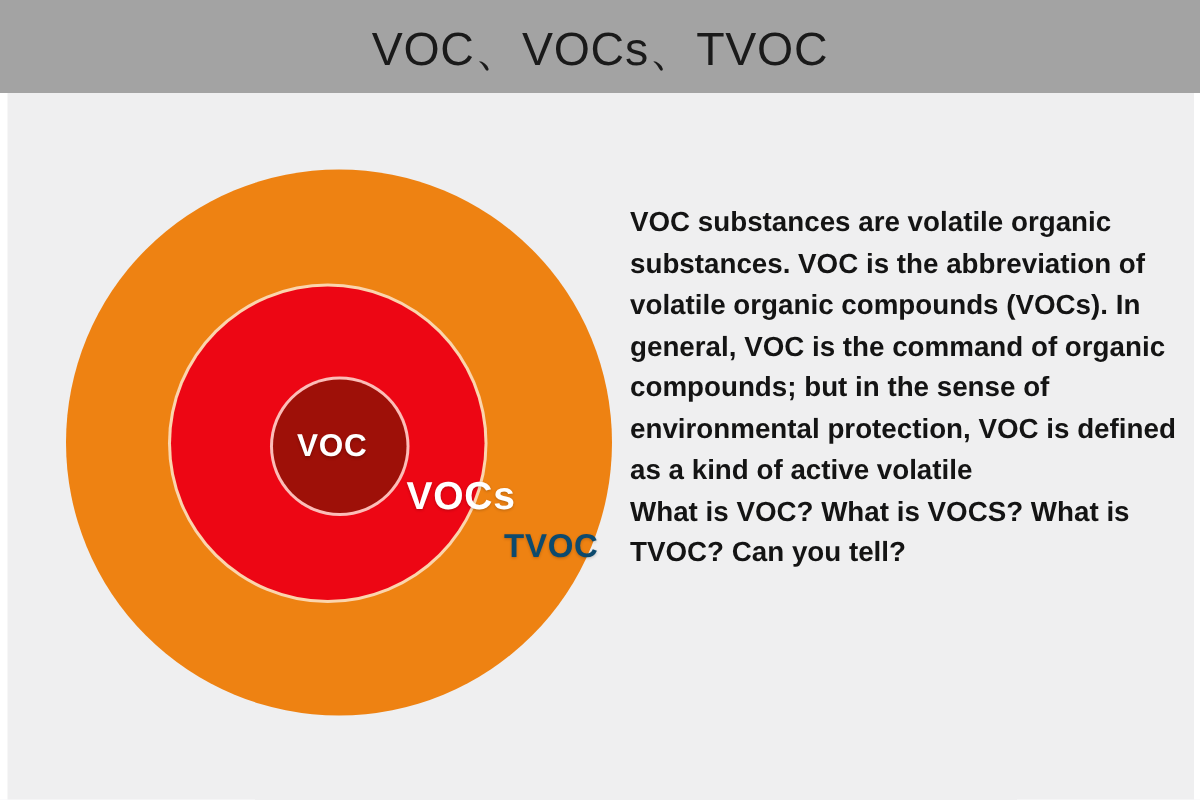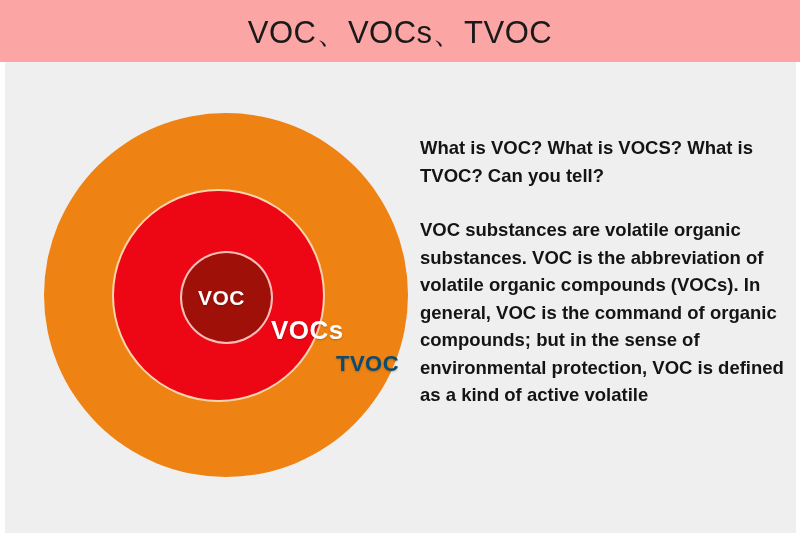--- a/index.html
+++ b/index.html
@@ -19,21 +19,21 @@
     height: 533px;
     background: #ffffff;
   }
   
   .title-band {
     position: absolute;
     left: 0;
     top: 0;
     width: 800px;
     height: 62px;
-    background: #fca5a5;
+    background: #a3a3a3;
   }
   .slide-title {
     position: absolute;
     left: 0;
     top: 14px;
     width: 800px;
     text-align: center;
     font-size: 31px;
     line-height: 38px;
     letter-spacing: 0.5px;
@@ -153,19 +153,19 @@
 
       <div class="ring-label label-voc">VOC</div>
 
       <div class="ring-label label-vocs">VOCs</div>
 
       <div class="ring-label label-tvoc">TVOC</div>
 
     </div>
 
     <div class="text-column">
+      <p class="para">VOC substances are volatile organic substances. VOC is the abbreviation of volatile organic compounds (VOCs). In general, VOC is the command of organic compounds; but in the sense of environmental protection, VOC is defined as a kind of active volatile</p>
       <p class="para para-lead">What is VOC? What is VOCS? What is TVOC? Can you tell?</p>
-      <p class="para">VOC substances are volatile organic substances. VOC is the abbreviation of volatile organic compounds (VOCs). In general, VOC is the command of organic compounds; but in the sense of environmental protection, VOC is defined as a kind of active volatile</p>
     </div>
 
   </div>
 
 </div>
 
 </body></html>

